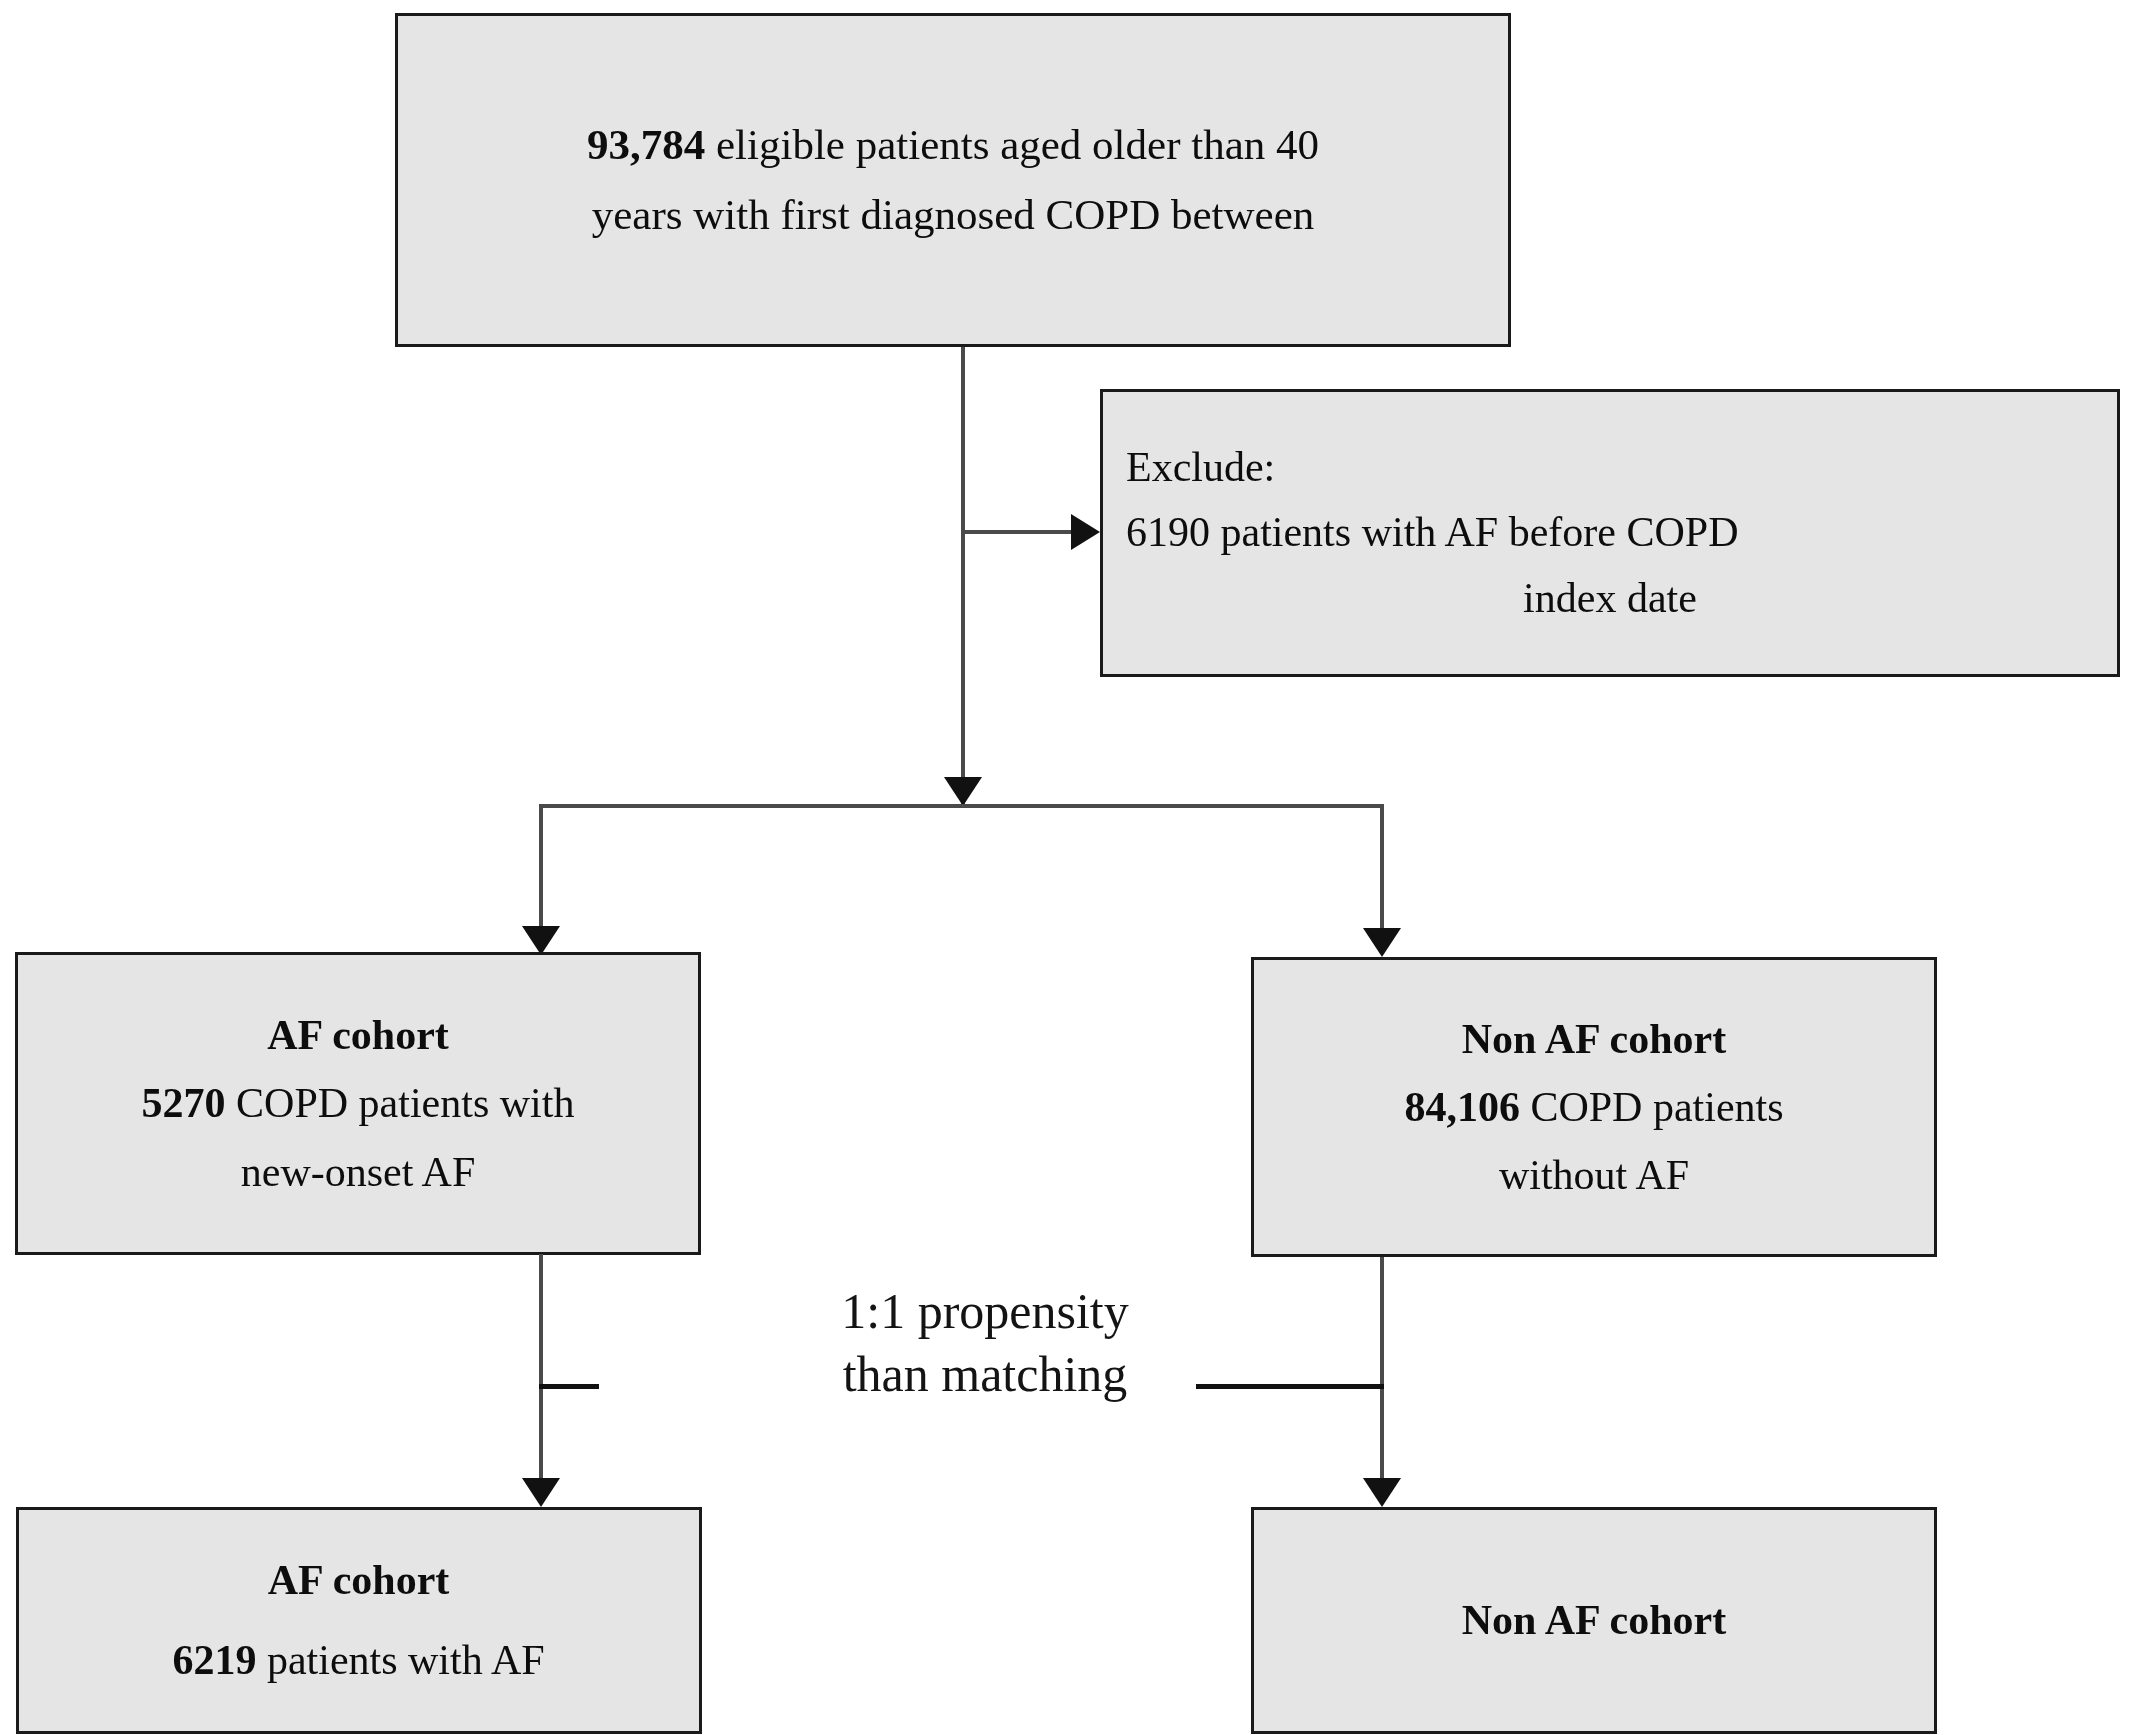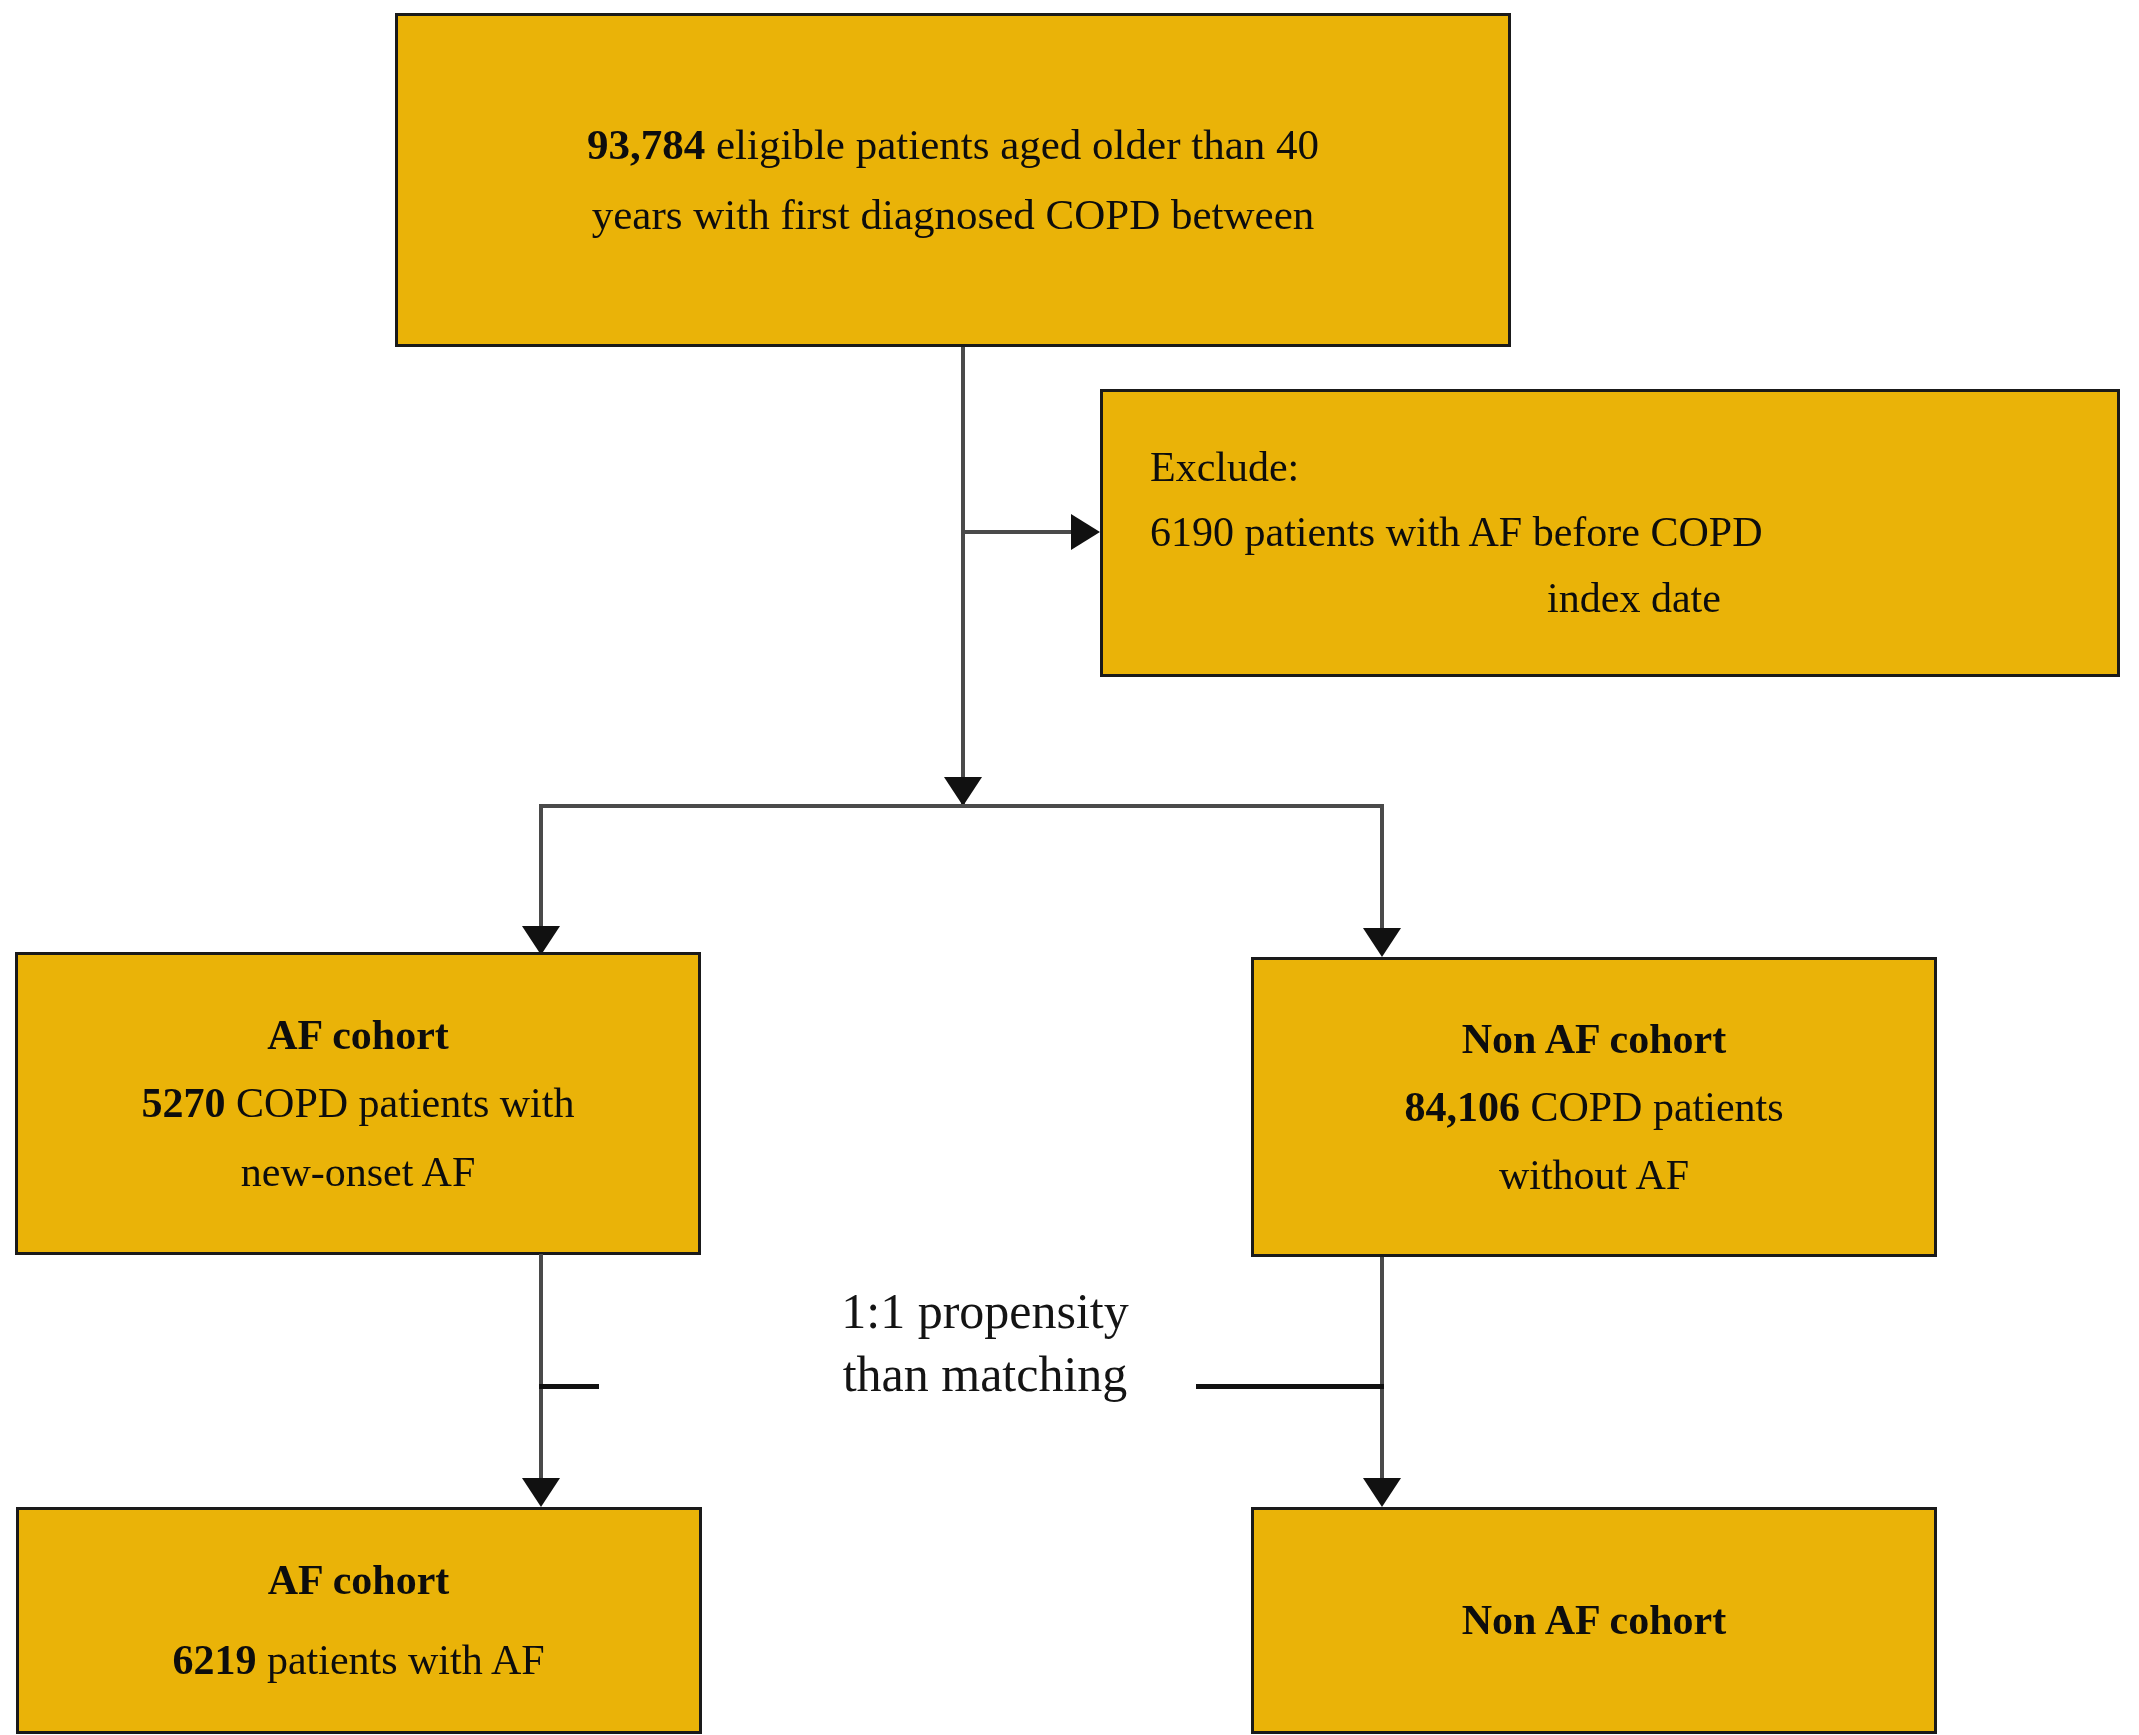--- a/index.html
+++ b/index.html
@@ -13,21 +13,21 @@
     height: 1735px;
     background: #ffffff;
     overflow: hidden;
     font-family: "Liberation Serif", "DejaVu Serif", serif;
     color: #0d0d0d;
   }
   .box {
     position: absolute;
     box-sizing: border-box;
     border: 3px solid #1a1a1a;
-    background: #eab308;
+    background: #e5e5e5;
     display: flex;
     flex-direction: column;
     align-items: center;
     justify-content: center;
     text-align: center;
   }
   .box .line {
     display: block;
     white-space: nowrap;
   }
@@ -50,21 +50,21 @@
     left: 1100px;
     top: 389px;
     width: 1020px;
     height: 288px;
     align-items: flex-start;
     justify-content: center;
     padding: 6px 23px;
     font-size: 42px;
     line-height: 1.56;
   }
-  #box-exclude .line { text-align: left; width: 100%; margin-left: 24px; }
+  #box-exclude .line { text-align: left; width: 100%; }
   #box-exclude .line.indent { text-align: center; padding-right: 120px; }
 
   
   #box-af-cohort {
     left: 15px;
     top: 952px;
     width: 686px;
     height: 303px;
     padding: 3.6px 15.5px;
     font-size: 42px;

